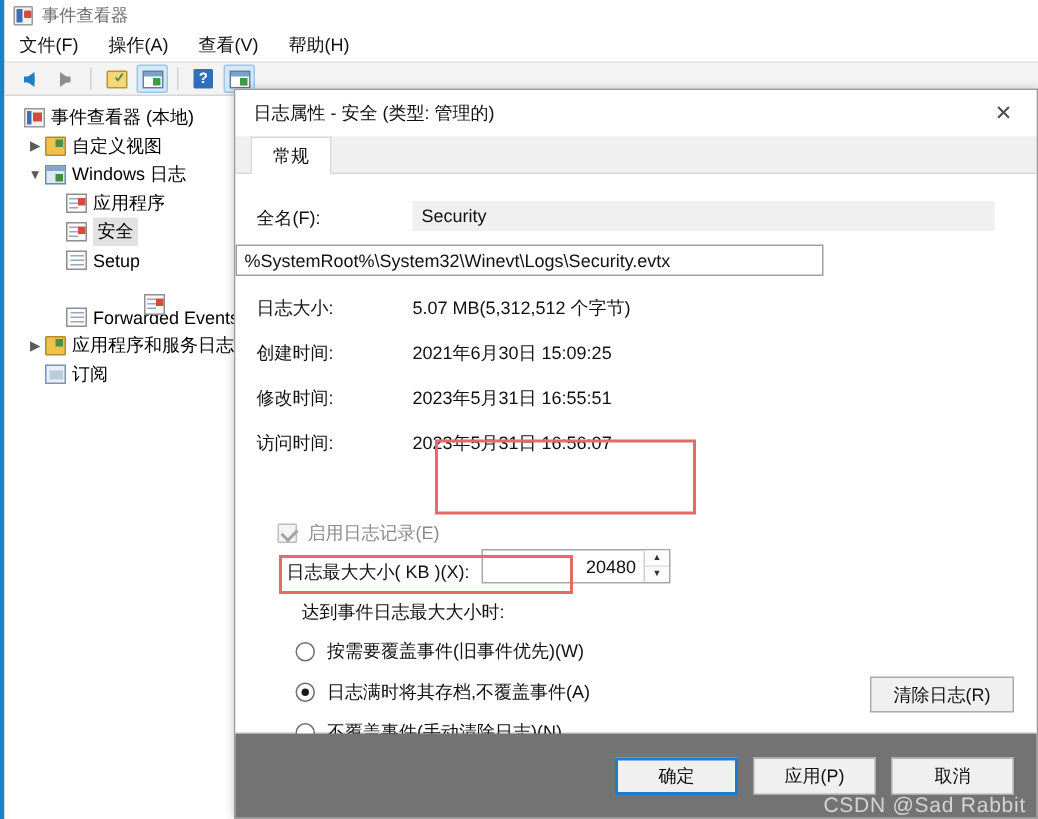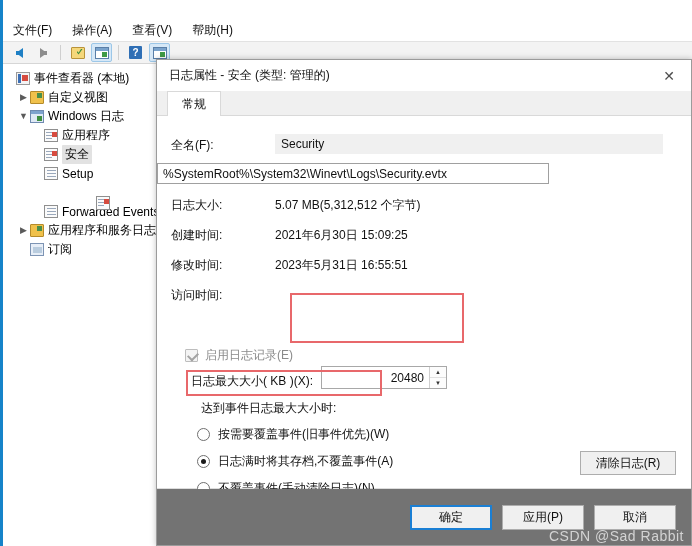--- a/index.html
+++ b/index.html
@@ -298,20 +298,24 @@
     letter-spacing: 0.5px;
   }
 </style>
 </head>
 <body>
 
 <div id="root">
 
   <div class="app-accent"></div>
 
+  <div class="app-titlebar">
+    <span class="ev-icon"></span>
+    <span class="app-title-text">事件查看器</span>
+  </div>
 
   <div class="app-menubar" id="menubar">
       <div class="menu-item">文件(F)</div>
       <div class="menu-item">操作(A)</div>
       <div class="menu-item">查看(V)</div>
       <div class="menu-item">帮助(H)</div>
     </div>
 
   <div class="app-toolbar" id="toolbar">
       <div class="tb-btn">
@@ -418,20 +422,21 @@
           <div class="frow" style="top: 102px;">
             <span class="fl">创建时间:</span>
             <span class="fv">2021年6月30日 15:09:25</span>
           </div>
           <div class="frow" style="top: 132px;">
             <span class="fl">修改时间:</span>
             <span class="fv">2023年5月31日 16:55:51</span>
           </div>
           <div class="frow" style="top: 162px;">
             <span class="fl">访问时间:</span>
+            <span class="fv">2023年5月31日 16:56:07</span>
           </div>
         </div>
 
       <div class="cb-row">
         <span class="checkbox checked"></span>
         <span class="cb-label">启用日志记录(E)</span>
       </div>
 
       <div class="size-row">
         <span class="size-label">日志最大大小( KB )(X):</span>

